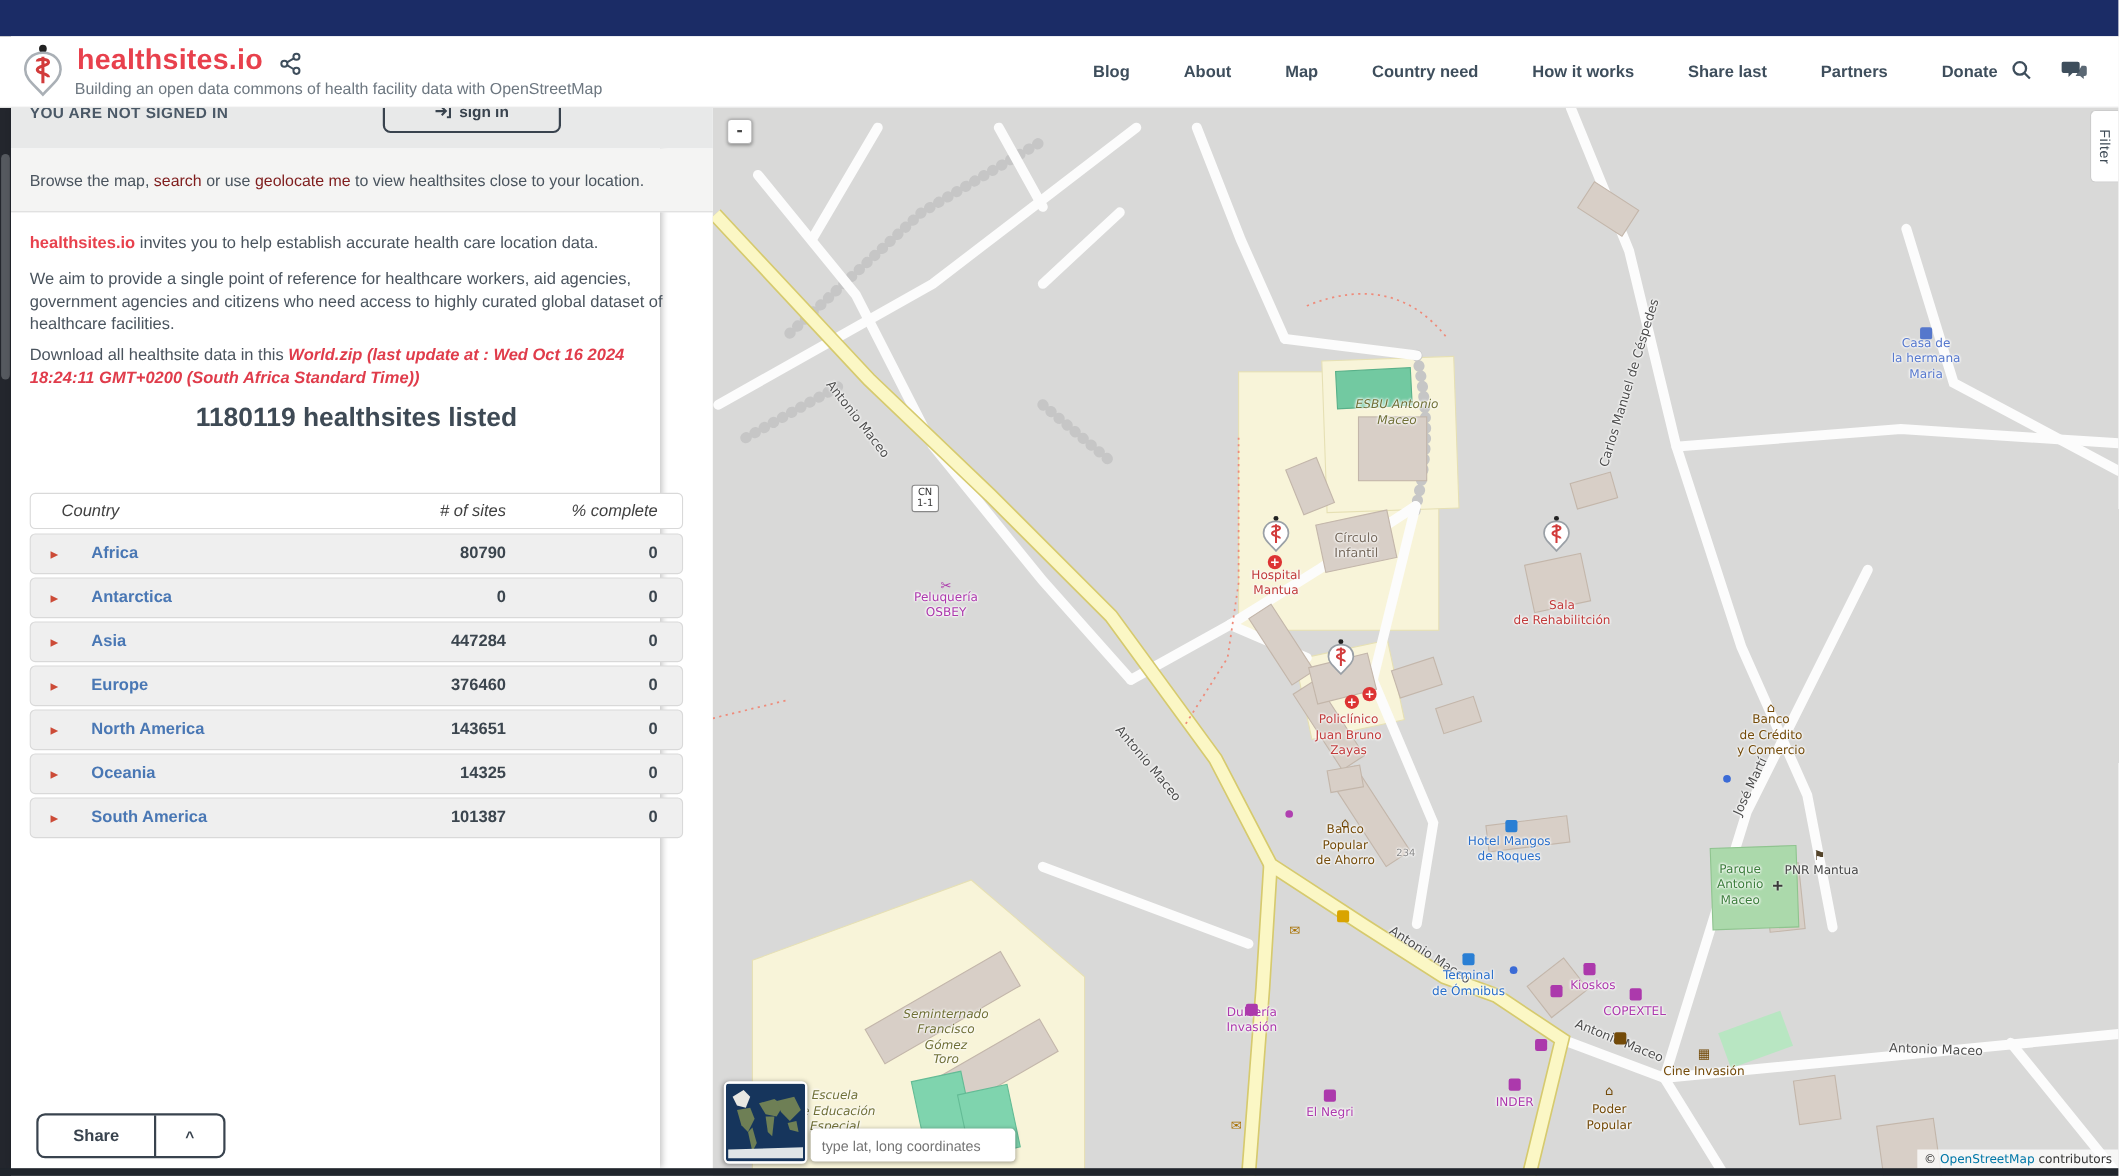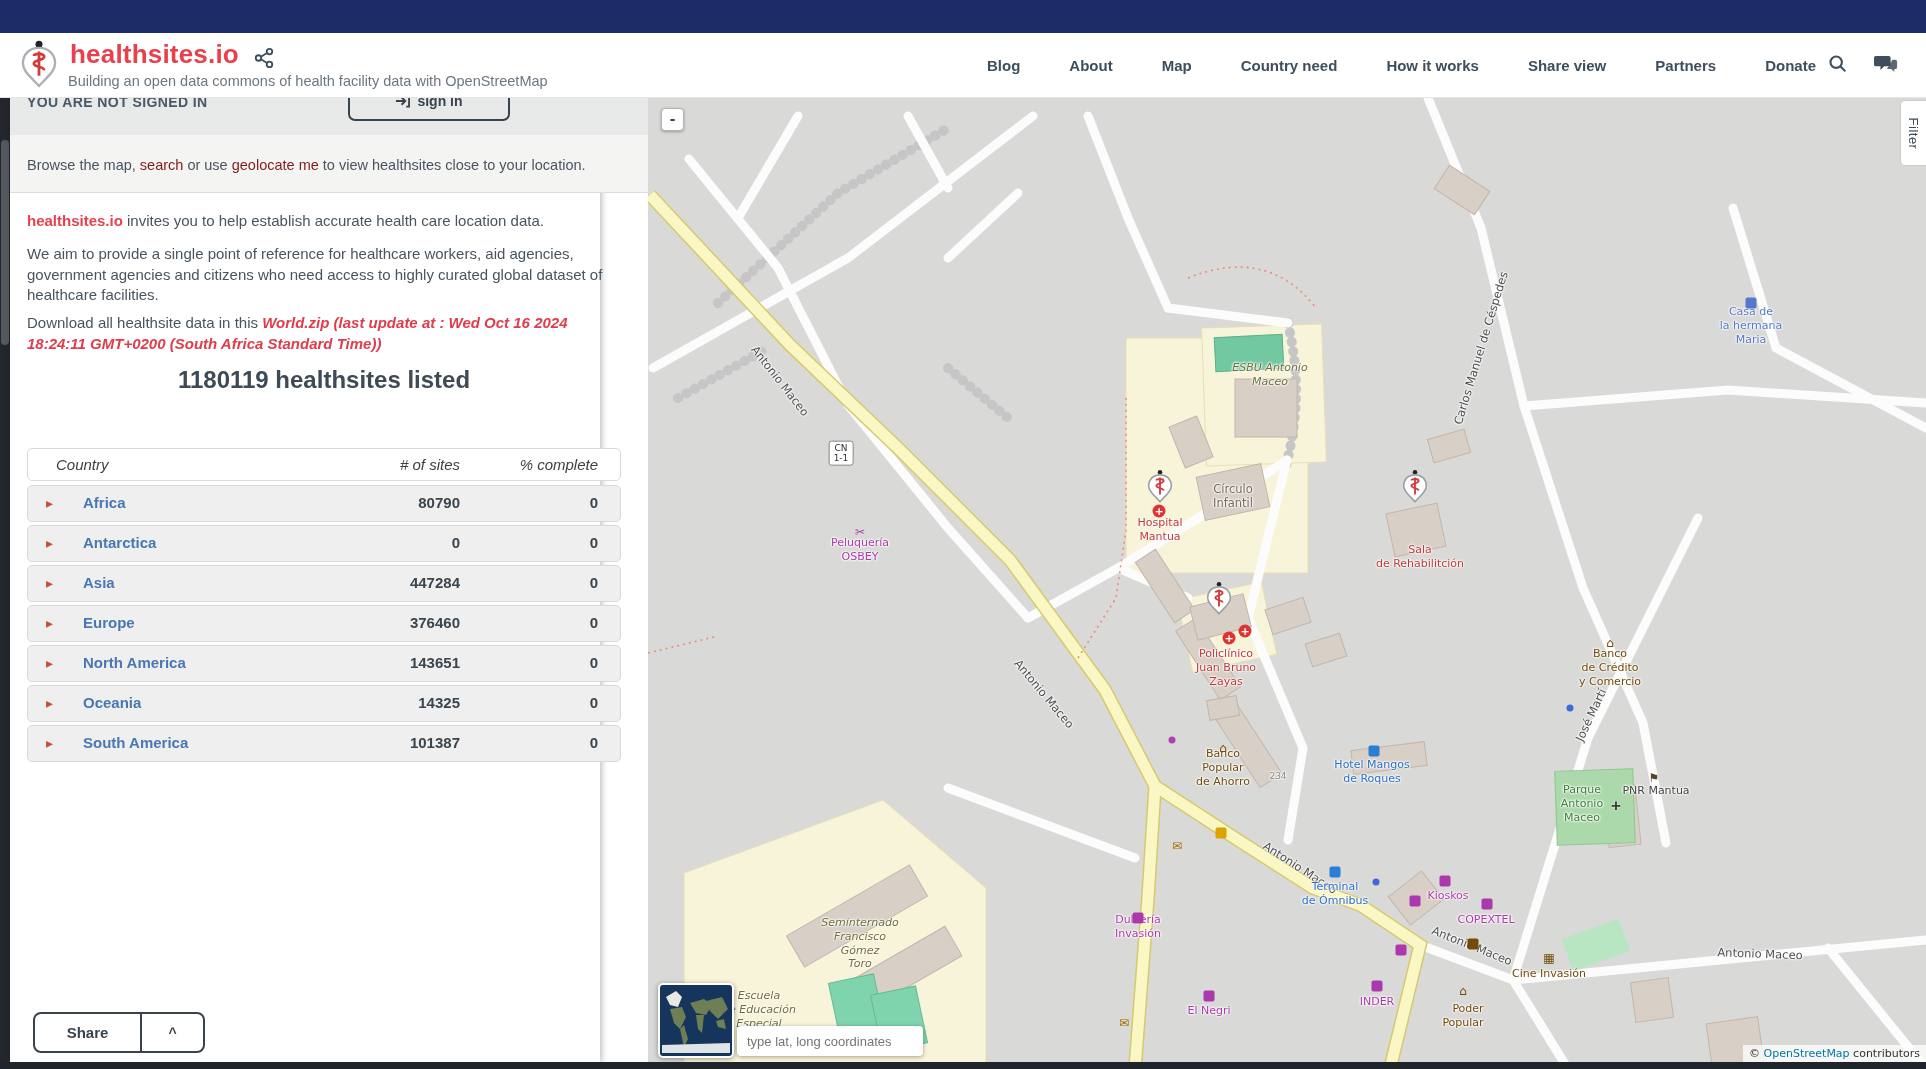--- a/index.html
+++ b/index.html
@@ -119,21 +119,21 @@
           </svg>
       </span>
     </div>
     <div id="tagline">Building an open data commons of health facility data with OpenStreetMap</div>
     <nav id="nav">
         <span class="nav-item">Blog</span>
         <span class="nav-item">About</span>
         <span class="nav-item">Map</span>
         <span class="nav-item">Country need</span>
         <span class="nav-item">How it works</span>
-        <span class="nav-item">Share view</span>
+        <span class="nav-item">Share last</span>
         <span class="nav-item">Partners</span>
         <span class="nav-item">Donate</span>
       </nav>
     <div id="hdr-icons">
       <span>
         <svg width="21" height="21" viewBox="0 0 24 24" fill="none" stroke="#3e4e5c" stroke-width="2.4">
             <circle cx="10.5" cy="10.5" r="6.5"></circle>
             <path d="M15.5 15.5 L21 21"></path>
           </svg>
       </span>
@@ -345,21 +345,21 @@
 la hermana
 Maria</div>
         <div class="mlabel c-blue" style="left: 687px; top: 796px;">Terminal
 de Ómnibus</div>
         <div class="mlabel c-mag" style="left: 800px; top: 798px;">Kioskos</div>
         <div class="mlabel c-mag" style="left: 838px; top: 822px; text-align: right;">COPEXTEL</div>
         <div class="mlabel c-mag" style="left: 490px; top: 829px;">Dulcería
 Invasión</div>
         <div class="mlabel c-brown" style="left: 901px; top: 876px;">Cine Invasión</div>
         <div class="mlabel c-mag" style="left: 729px; top: 904px;">INDER</div>
-        <div class="mlabel c-brown" style="left: 815px; top: 918px; text-align: right;">Poder
+        <div class="mlabel c-brown" style="left: 815px; top: 918px;">Poder
 Popular</div>
         <div class="mlabel c-mag" style="left: 561px; top: 913px;">El Negri</div>
         <div class="mlabel c-olive" style="left: 212px; top: 845px;">Seminternado
 Francisco
 Gómez
 Toro</div>
         <div class="mlabel c-olive" style="left: 111px; top: 912px;">Escuela
 de Educación
 Especial</div>
         <div class="mlabel c-gray" style="left: 630px; top: 679px;">234</div>

